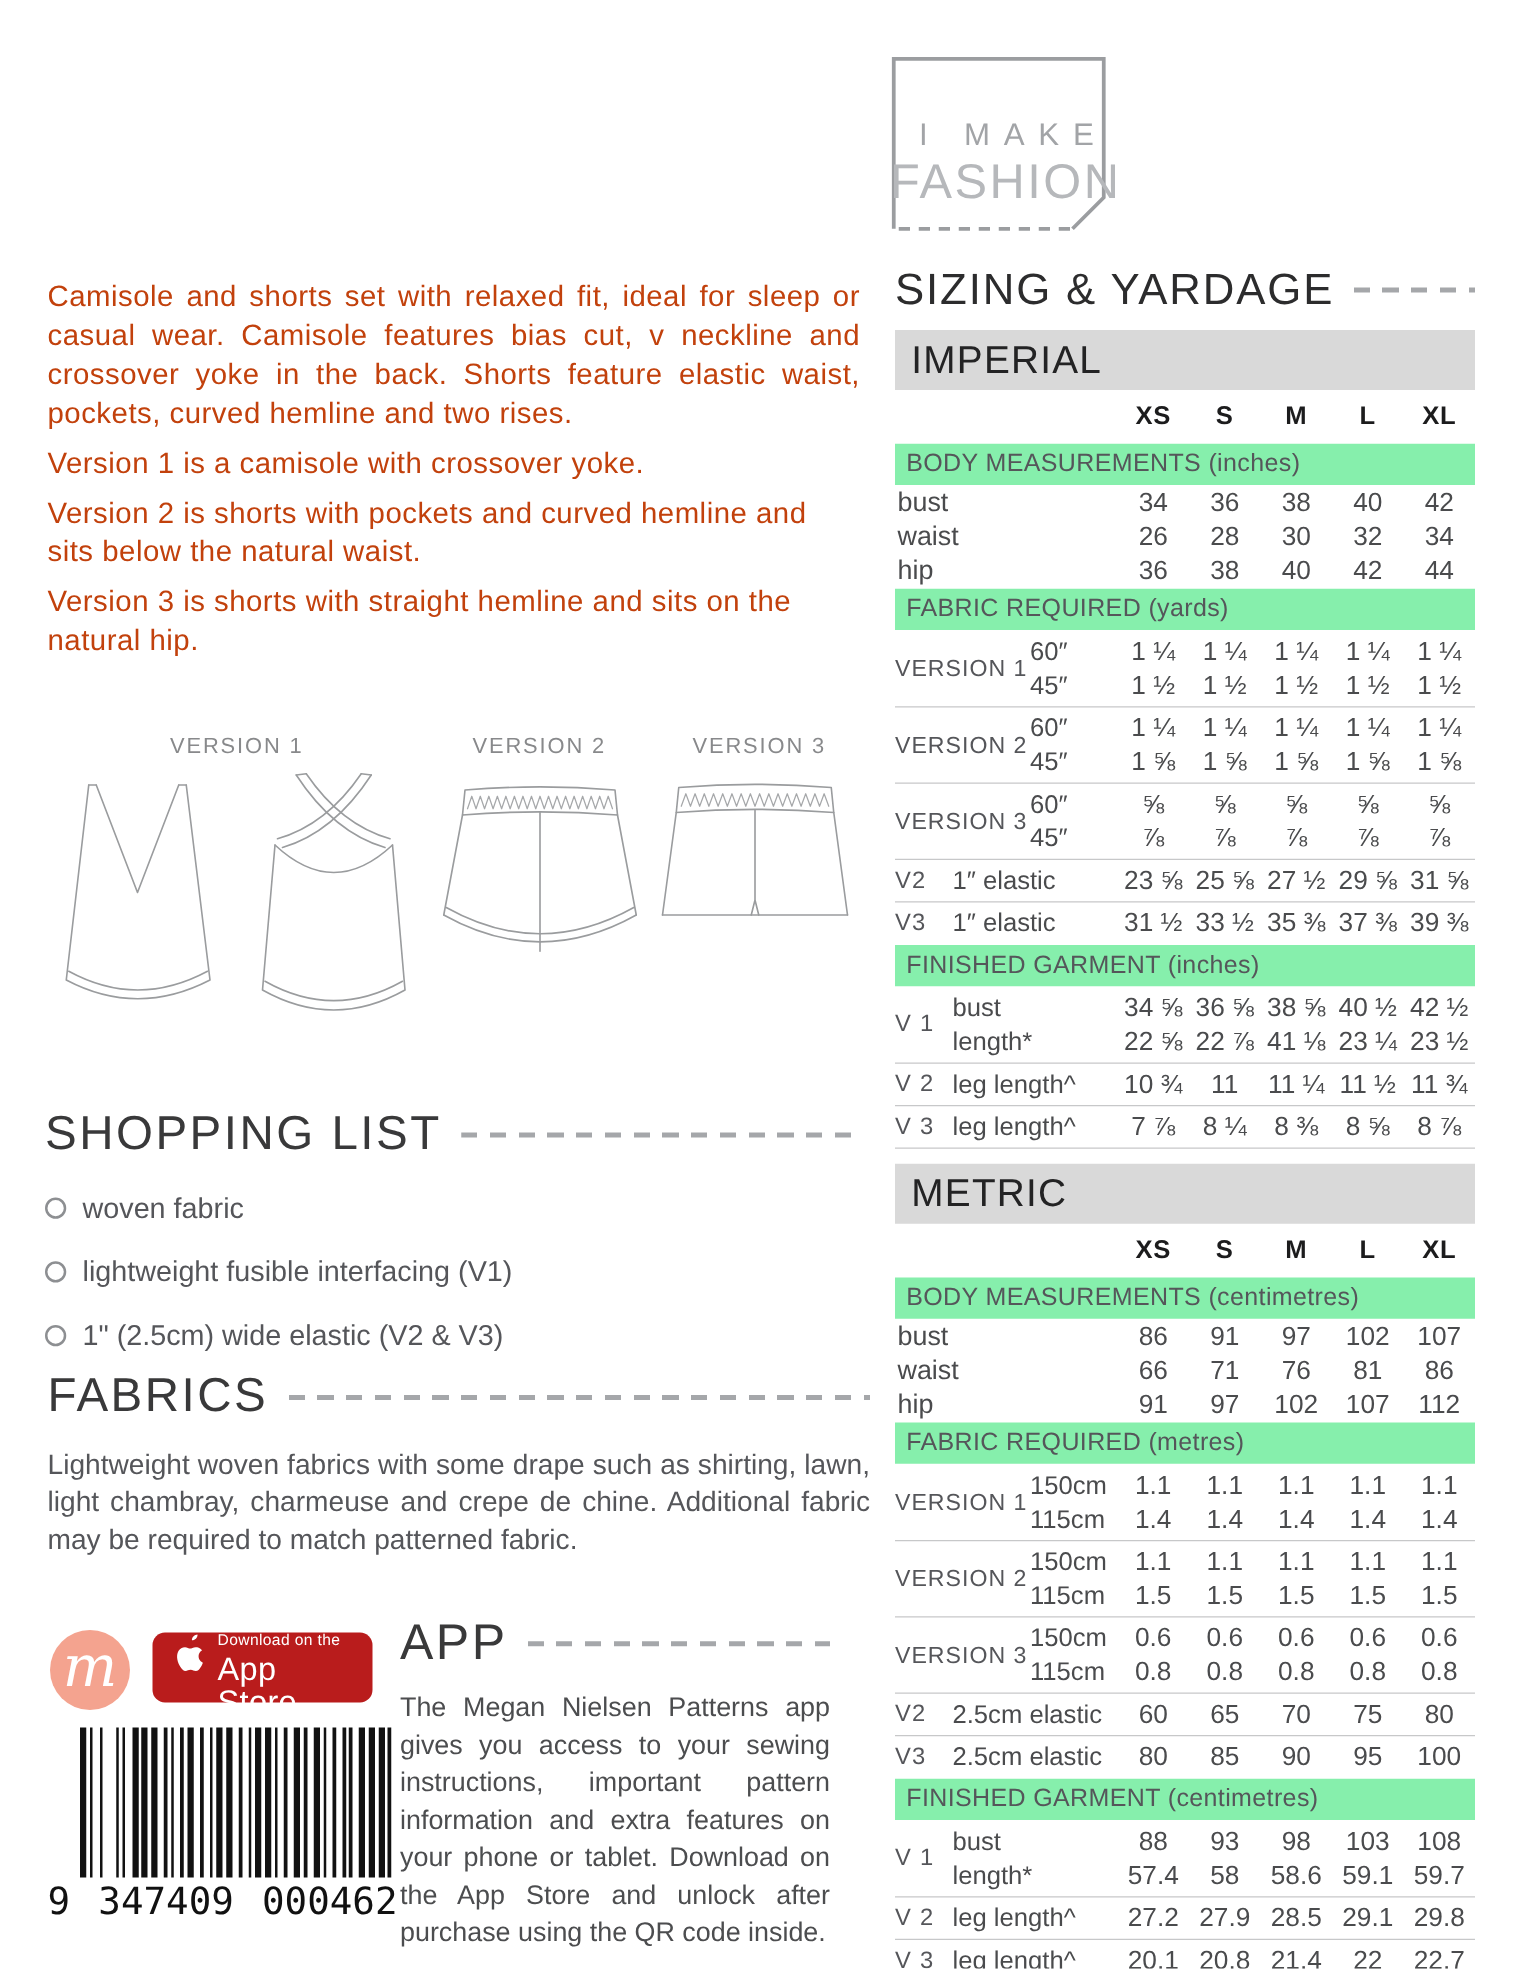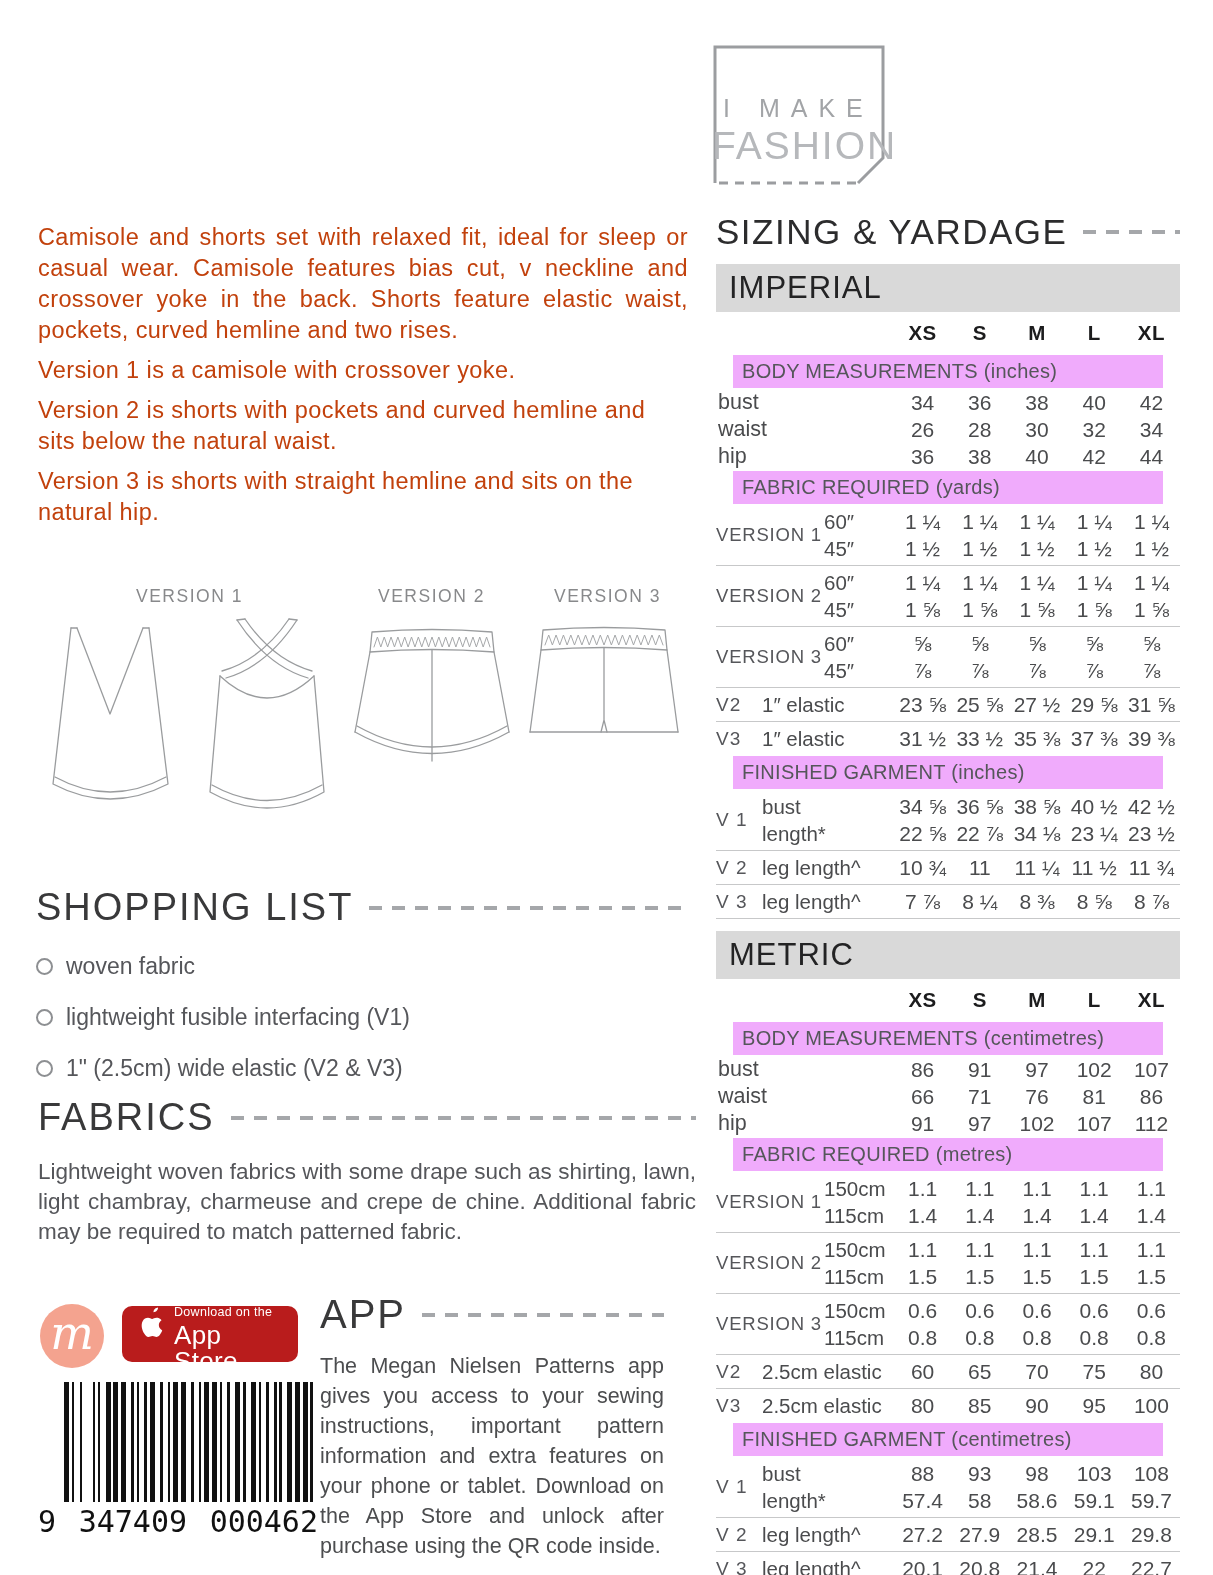--- a/index.html
+++ b/index.html
@@ -5,21 +5,21 @@
   html,body{margin:0;padding:0;background:#fff;}
   .page{position:relative;width:1213px;height:1575px;background:#ffffff;overflow:hidden;
         font-family:"Liberation Sans","DejaVu Sans",sans-serif;color:#4d4e50;}
 
   
   .brand{position:absolute;top:92px;left:240px;width:440px;text-align:right;}
   .pattern-code{font-size:30px;font-weight:400;color:#1f1f20;letter-spacing:1px;}
   .website{font-size:27px;font-weight:300;color:#b7b9bb;letter-spacing:1px;margin-top:6px;}
   .logo-box{position:absolute;left:712px;top:44px;width:174px;height:142px;}
   .logo-border{position:absolute;inset:0;}
-  .logo-text{position:absolute;left:0;right:0;top:50px;text-align:left;}
+  .logo-text{position:absolute;left:0;right:0;top:50px;text-align:right;}
   .logo-l1{font-size:25px;color:#a2a4a7;letter-spacing:11px;font-weight:300;text-indent:11px;}
   .logo-l2{font-size:39px;color:#b6b8bb;letter-spacing:2px;font-weight:200;margin-top:1px;}
 
   
   .description{position:absolute;left:38px;top:222px;width:650px;}
   .description p{margin:0 0 9px 0;font-size:23.5px;line-height:31px;color:#c2410c;
                  letter-spacing:.4px;font-weight:300;}
   .description p.just{text-align:justify;}
 
   .versions{position:absolute;left:38px;top:586px;width:648px;height:300px;}
@@ -65,22 +65,22 @@
   .app-sec p{margin:14px 0 0 0;font-size:21.5px;line-height:30px;color:#4c4d4f;font-weight:400;text-align:justify;}
 
   
   .sizing{position:absolute;left:716px;top:212px;width:464px;}
   .sizing .sec-title h2{font-size:35px;letter-spacing:1.5px;color:#2c2c2d;}
   .banner{background:#d9d9d9;color:#232324;font-size:31px;font-weight:300;letter-spacing:1px;
           padding:6px 13px;margin-top:12px;}
   .stable{width:100%;}
   .t-sizes{display:grid;grid-template-columns:178px repeat(5,1fr);align-items:center;height:42px;}
   .t-sizes .v{font-weight:bold;color:#1c1c1d;font-size:20.5px;letter-spacing:.5px;}
-  .t-band{background:#f0abfc;color:#55565a;font-size:20px;letter-spacing:.3px;padding:5px 9px;
-          margin:1px 17px;font-weight:300;}
+  .t-band{background:#86efac;color:#55565a;font-size:20px;letter-spacing:.3px;padding:5px 9px;
+          margin:1px 0;font-weight:300;}
   .t-data{display:grid;grid-template-columns:178px repeat(5,1fr);align-items:center;height:27px;}
   .t-group{display:grid;grid-template-columns:108px 70px repeat(5,1fr);grid-auto-rows:27px;
            align-items:center;padding:3px 0;}
   .t-vrow{display:grid;grid-template-columns:46px 132px repeat(5,1fr);align-items:center;
           height:33px;}
   .t-vgroup{display:grid;grid-template-columns:46px 132px repeat(5,1fr);grid-auto-rows:27px;
             align-items:center;padding:3px 0;}
   .rule{border-top:1px solid #c7c8c9;}
   .end{border-bottom:1px solid #c7c8c9;}
   .cell{font-weight:300;}
@@ -394,21 +394,21 @@
           <div class="cell vtag" style="grid-row: 1 / 3;">V 1</div>
           <div class="cell vlbl2">bust</div>
           <div class="cell v">34 ⅝</div>
           <div class="cell v">36 ⅝</div>
           <div class="cell v">38 ⅝</div>
           <div class="cell v">40 ½</div>
           <div class="cell v">42 ½</div>
           <div class="cell vlbl2">length*</div>
           <div class="cell v">22 ⅝</div>
           <div class="cell v">22 ⅞</div>
-          <div class="cell v">34 ⅛</div>
+          <div class="cell v">41 ⅛</div>
           <div class="cell v">23 ¼</div>
           <div class="cell v">23 ½</div>
         </div>
         <div class="t-vrow rule">
           <div class="cell vtag">V 2</div>
           <div class="cell vlbl2">leg length^</div>
           <div class="cell v">10 ¾</div>
           <div class="cell v">11</div>
           <div class="cell v">11 ¼</div>
           <div class="cell v">11 ½</div>

